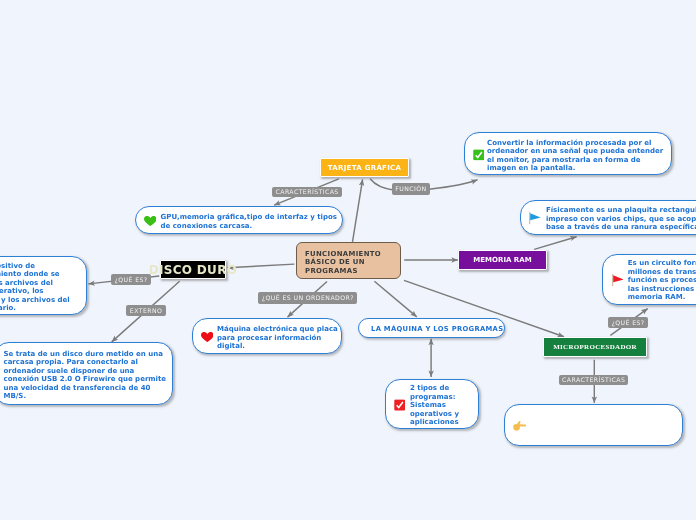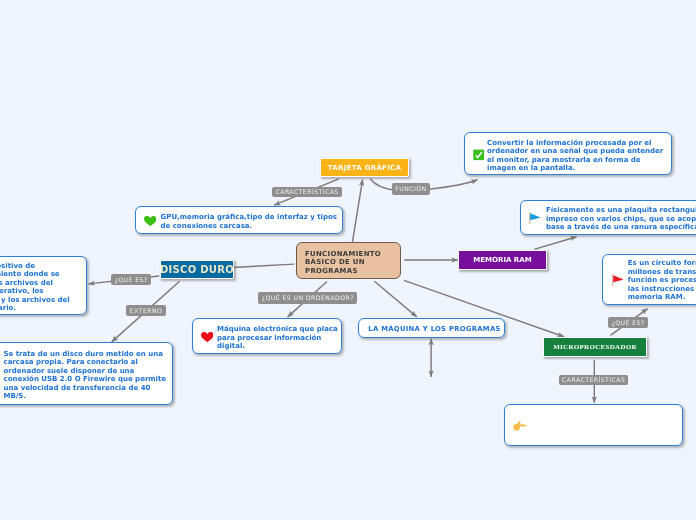--- a/index.html
+++ b/index.html
@@ -14,21 +14,21 @@
          justify-content:center;border-radius:1px;border:1.5px solid #fff;
          font-weight:bold;white-space:nowrap;font-size:7.5px;
          box-shadow:1.2px 1.8px 2.2px rgba(90,90,90,.45);}
   
   .central{position:absolute;box-sizing:border-box;border-radius:6px;
            background:#e7c1a0;border:1.3px solid #6e5c4b;color:#3c3c3c;
            font-weight:bold;font-size:6.9px;line-height:8.6px;letter-spacing:.35px;
            padding:6.6px 4px 0 8px;}
   
   .note{position:absolute;box-sizing:border-box;background:#fff;
-        border:1.5px solid #2e80d6;border-radius:6px;
+        border:1.5px solid #2e80d6;border-radius:15px;
         box-shadow:1.2px 1.8px 2.2px rgba(90,90,90,.4);}
   .note .txt{position:absolute;color:#1d72d4;font-weight:bold;font-size:7px;
              line-height:8.5px;top:50%;transform:translateY(calc(-50% + 1.5px));}
   .note .ic{position:absolute;display:block;line-height:0;
             top:50%;transform:translateY(calc(-50% + 1px));}
   
   .rel{position:absolute;box-sizing:border-box;background:#8e8e8e;border-radius:2px;
        color:#f2f2f2;font-size:6.2px;letter-spacing:.42px;
        display:flex;align-items:center;justify-content:center;white-space:nowrap;}
 </style>
@@ -75,21 +75,21 @@
       <path d="M594.3,359.8 L594.3,402.9" marker-end="url(#ah)"></path>
 
       <path d="M431.1,338.8 L431.1,377" marker-end="url(#ah)" marker-start="url(#ah2)"></path>
     </g>
 
   </svg>
 
   <div class="central" style="left:296px;top:242px;width:105px;height:37px;">FUNCIONAMIENTO BÁSICO DE UN PROGRAMAS</div>
 
   <div class="topic" style="left:320px;top:158px;width:89px;height:19px;background:#fbb316;color:#fff;font-size:7px;letter-spacing:.3px;">TARJETA GRÁFICA</div>
-  <div class="topic" style="left:160px;top:260px;width:74px;height:19px;background:#0369a1;color:#e8e7c8;font-size:10px;letter-spacing:.3px;">DISCO DURO</div>
+  <div class="topic" style="left:160px;top:260px;width:66px;height:19px;background:#000000;color:#e8e7c8;font-size:12px;letter-spacing:.3px;">DISCO DURO</div>
   <div class="topic" style="left:458px;top:250px;width:89px;height:20px;background:#770f9c;color:#fff;font-size:7px;letter-spacing:0px;">MEMORIA RAM</div>
   <div class="topic" style="left:543px;top:337px;width:104px;height:20px;background:#15803d;color:#fff;font-size:7px;letter-spacing:.3px;font-family:Liberation Serif, serif;">MICROPROCESDADOR</div>
 
   <div class="rel" style="left:271.7px;top:186.5px;width:70.8px;height:10.5px;">CARACTERÍSTICAS</div>
   <div class="rel" style="left:392px;top:183.3px;width:38px;height:11.3px;">FUNCIÓN</div>
   <div class="rel" style="left:111.2px;top:273.7px;width:39.7px;height:11.8px;">¿QUÉ ES?</div>
   <div class="rel" style="left:126.1px;top:305.1px;width:39.9px;height:11.3px;">EXTERNO</div>
   <div class="rel" style="left:258.3px;top:291.8px;width:99.1px;height:12.2px;">¿QUÉ ES UN ORDENADOR?</div>
   <div class="rel" style="left:608.1px;top:317px;width:39.9px;height:11.1px;">¿QUÉ ES?</div>
   <div class="rel" style="left:559px;top:374.8px;width:69.3px;height:10.3px;">CARACTERÍSTICAS</div>
@@ -144,23 +144,32 @@
   <div class="note" style="left:192px;top:318px;width:150px;height:36px;">
     <span class="ic" style="left:7.5px;">
       <svg viewBox="0 0 25.2 20.4" width="12.6" height="10.2">
           <path d="M12.6 20.4 C7.9 16.3 0 11.9 0 6.1 C0 2.5 2.6 0 5.9 0 C8.3 0 10.9 1.4 12.6 4.2 C14.3 1.4 16.9 0 19.3 0 C22.6 0 25.2 2.5 25.2 6.1 C25.2 11.9 17.3 16.3 12.6 20.4 Z" fill="#ec0d18"></path>
         </svg>
     </span>
     <span class="txt" style="left:24px;width:124px;">Máquina electrónica que placa para procesar información digital.</span>
   </div>
 
   <div class="note" style="left:358px;top:318px;width:147px;height:20px;">
-    <span class="txt" style="left:2px;width:147px;text-align:center;font-size:6.8px;letter-spacing:.3px;white-space:nowrap;">LA MÁQUINA Y LOS PROGRAMAS</span>
+    <span class="txt" style="left:12px;width:147px;font-size:6.8px;letter-spacing:.3px;white-space:nowrap;">LA MÁQUINA Y LOS PROGRAMAS</span>
   </div>
 
+  <div class="note" style="left:385px;top:379px;width:94px;height:50px;">
+    <span class="ic" style="left:7.5px;">
+      <svg viewBox="0 0 24 24" width="11.5" height="11.5">
+          <rect x="0.6" y="0.6" width="22.8" height="22.8" rx="2.6" fill="#ed2024"></rect>
+          <path d="M5.6 12.6 L9.8 17.2 L18.6 5.6" stroke="#fff" stroke-width="3.1" fill="none" stroke-linecap="butt" stroke-linejoin="miter"></path>
+        </svg>
+    </span>
+    <span class="txt" style="left:24px;width:67px;">2 tipos de programas: Sistemas operativos y aplicaciones</span>
+  </div>
 
   <div class="note" style="left:504px;top:404px;width:179px;height:42px;">
     <span class="ic" style="left:7.5px;">
       <svg viewBox="0 0 26 20" width="13.6" height="10.4">
           <path d="M0.6 9.6 C0.6 7.6 2.6 6.6 4.6 6.6 C6.4 6.6 8 5.6 9.4 3.6 C10.6 1.8 12 0 13.4 0.5 C14.8 1.1 14.6 3 13.8 4.4 L12.4 6.8 L22.6 7.2 C24.4 7.3 25.6 8 25.6 9.1 C25.6 10.2 24.4 10.9 22.6 10.9 L13.2 10.9 L13.2 13.6 C13.2 16.6 11 19 8 19 L5.6 19 C2.6 19 0.6 16.6 0.6 13.6 Z" fill="#f5bd50"></path>
         </svg>
     </span>
   </div>
 
 </div>

